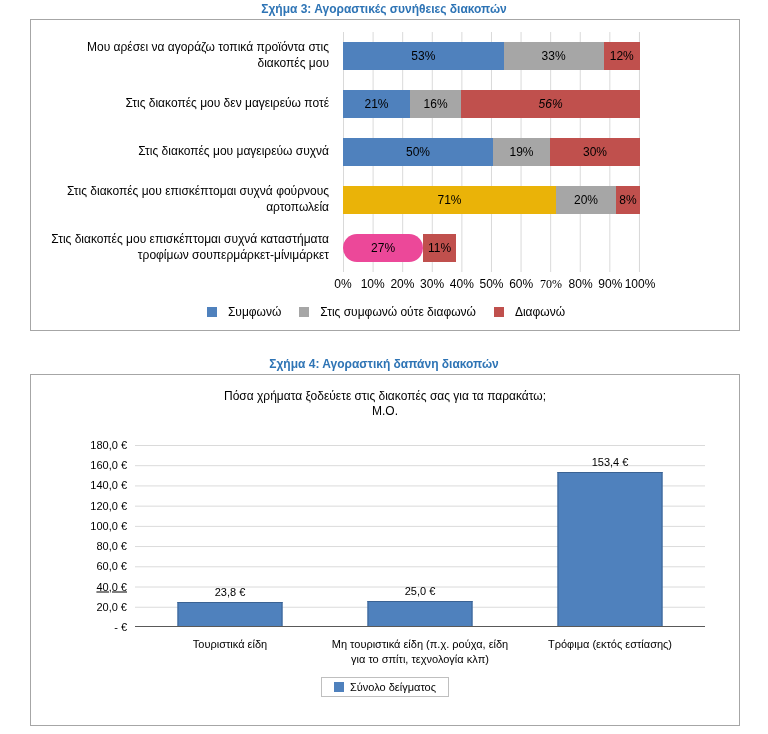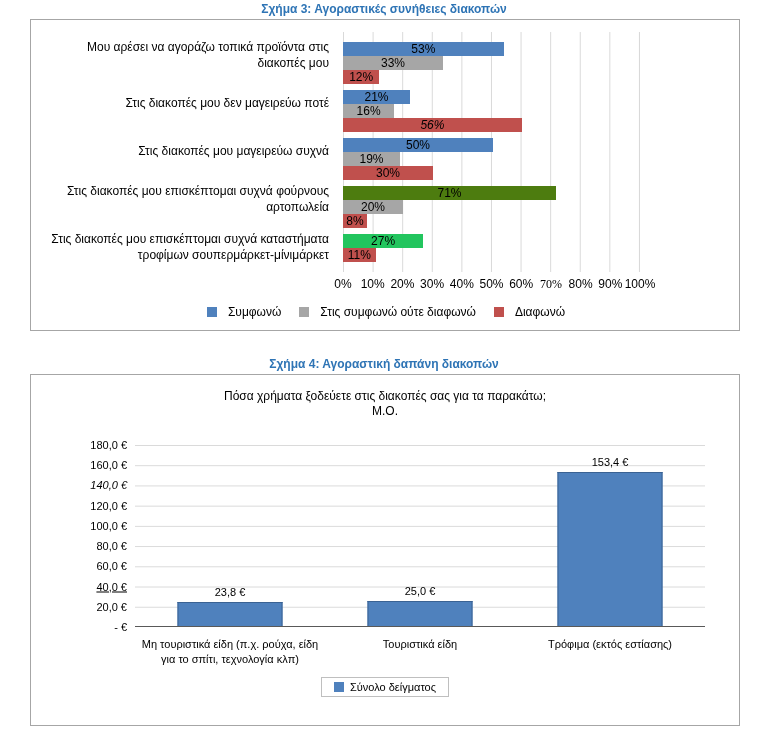--- a/index.html
+++ b/index.html
@@ -33,21 +33,21 @@
     position:absolute; left:300px; top:0; width:297px; height:240px;
     background-image:linear-gradient(to right, #D9D9D9 1px, transparent 1px);
     background-size:10% 100%;
     border-right:1px solid #D9D9D9;
   }
   .f3-row { display:flex; align-items:center; height:48px; position:relative; z-index:1; }
   .f3-label {
     width:300px; padding-right:14px;
     text-align:right; font-size:12px; line-height:1.3;
   }
-  .f3-bar { width:297px; height:28px; display:flex;flex-direction:column; }
+  .f3-bar { width:297px; height:28px; display:flex; }
   .f3-seg {
     display:flex; align-items:center; justify-content:center;
     font-size:12px; color:#000; white-space:nowrap;
   }
   .f3-xaxis {
     position:relative; margin-left:300px; width:297px;
     height:16px; margin-top:5px;
   }
   .f3-tick {
     position:absolute; top:0; transform:translateX(-50%);
@@ -126,29 +126,29 @@
             <div class="f3-label">Στις διακοπές μου μαγειρεύω συχνά</div>
             <div class="f3-bar">
               <div class="f3-seg" style="width: 50.5051%; background-color: rgb(79, 129, 189);">50%</div>
               <div class="f3-seg" style="width: 19.1919%; background-color: rgb(166, 166, 166);">19%</div>
               <div class="f3-seg" style="width: 30.303%; background-color: rgb(192, 80, 77);">30%</div>
             </div>
           </div>
           <div class="f3-row">
             <div class="f3-label">Στις διακοπές μου επισκέπτομαι συχνά φούρνους αρτοπωλεία</div>
             <div class="f3-bar">
-              <div class="f3-seg" style="width: 71.7172%; background-color: #4d7c0f;">71%</div>
+              <div class="f3-seg" style="width: 71.7172%; background-color: #eab308;">71%</div>
               <div class="f3-seg" style="width: 20.202%; background-color: rgb(166, 166, 166);">20%</div>
               <div class="f3-seg" style="width: 8.08081%; background-color: rgb(192, 80, 77);">8%</div>
             </div>
           </div>
           <div class="f3-row">
             <div class="f3-label">Στις διακοπές μου επισκέπτομαι συχνά καταστήματα τροφίμων σουπερμάρκετ-μίνιμάρκετ</div>
             <div class="f3-bar">
-              <div class="f3-seg" style="width: 27%; background-color: #22c55e;">27%</div>
+              <div class="f3-seg" style="width: 27%; background-color: #ec4899; border-radius: 14px;">27%</div>
               <div class="f3-seg" style="width: 11%; background-color: rgb(192, 80, 77);">11%</div>
             </div>
           </div>
         </div>
     </div>
     <div id="fig3-xaxis" class="f3-xaxis">
         <span class="f3-tick" style="left: 0%;">0%</span>
         <span class="f3-tick" style="left: 10%;">10%</span>
         <span class="f3-tick" style="left: 20%;">20%</span>
         <span class="f3-tick" style="left: 30%;">30%</span>
@@ -181,21 +181,21 @@
   <div class="chart-box fig4-box">
     <div class="f4-subtitle">
       <div>Πόσα χρήματα ξοδεύετε στις διακοπές σας για τα παρακάτω;</div>
       <div>Μ.Ο.</div>
     </div>
 
     <div class="f4-plotwrap">
       <div id="fig4-yaxis" class="f4-yaxis">
           <span class="f4-ytick" style="bottom: 100%;">180,0 €</span>
           <span class="f4-ytick" style="bottom: 88.8889%;">160,0 €</span>
-          <span class="f4-ytick" style="bottom: 77.7778%; font-style: italic;">140,0 €</span>
+          <span class="f4-ytick" style="bottom: 77.7778%;">140,0 €</span>
           <span class="f4-ytick" style="bottom: 66.6667%;">120,0 €</span>
           <span class="f4-ytick" style="bottom: 55.5556%;">100,0 €</span>
           <span class="f4-ytick" style="bottom: 44.4444%;">80,0 €</span>
           <span class="f4-ytick" style="bottom: 33.3333%;">60,0 €</span>
           <span class="f4-ytick" style="bottom: 22.2222%; text-decoration: underline;">40,0 €</span>
           <span class="f4-ytick" style="bottom: 11.1111%;">20,0 €</span>
           <span class="f4-ytick" style="bottom: 0%;">- €</span>
         </div>
       <div class="f4-plot">
         <div id="fig4-bars" class="f4-bars">
@@ -209,22 +209,22 @@
             </div>
             <div class="f4-slot">
               <div class="f4-bar" style="height: 85.2222%; background-color: rgb(79, 129, 189);"></div>
               <div class="f4-val" style="bottom: calc(85.2222% + 4px);">153,4 €</div>
             </div>
           </div>
       </div>
     </div>
 
     <div id="fig4-xlabels" class="f4-xlabels">
+        <div class="f4-xlabel">Τουριστικά είδη</div>
         <div class="f4-xlabel">Μη τουριστικά είδη (π.χ. ρούχα, είδη για το σπίτι, τεχνολογία κλπ)</div>
-        <div class="f4-xlabel">Τουριστικά είδη</div>
         <div class="f4-xlabel">Τρόφιμα (εκτός εστίασης)</div>
       </div>
 
     <div class="f4-legendrow">
       <span class="f4-legendbox">
         <span id="fig4-swatch" class="legend-swatch" style="background-color: rgb(79, 129, 189);"></span>
         <span>Σύνολο δείγματος</span>
       </span>
     </div>
   </div>

